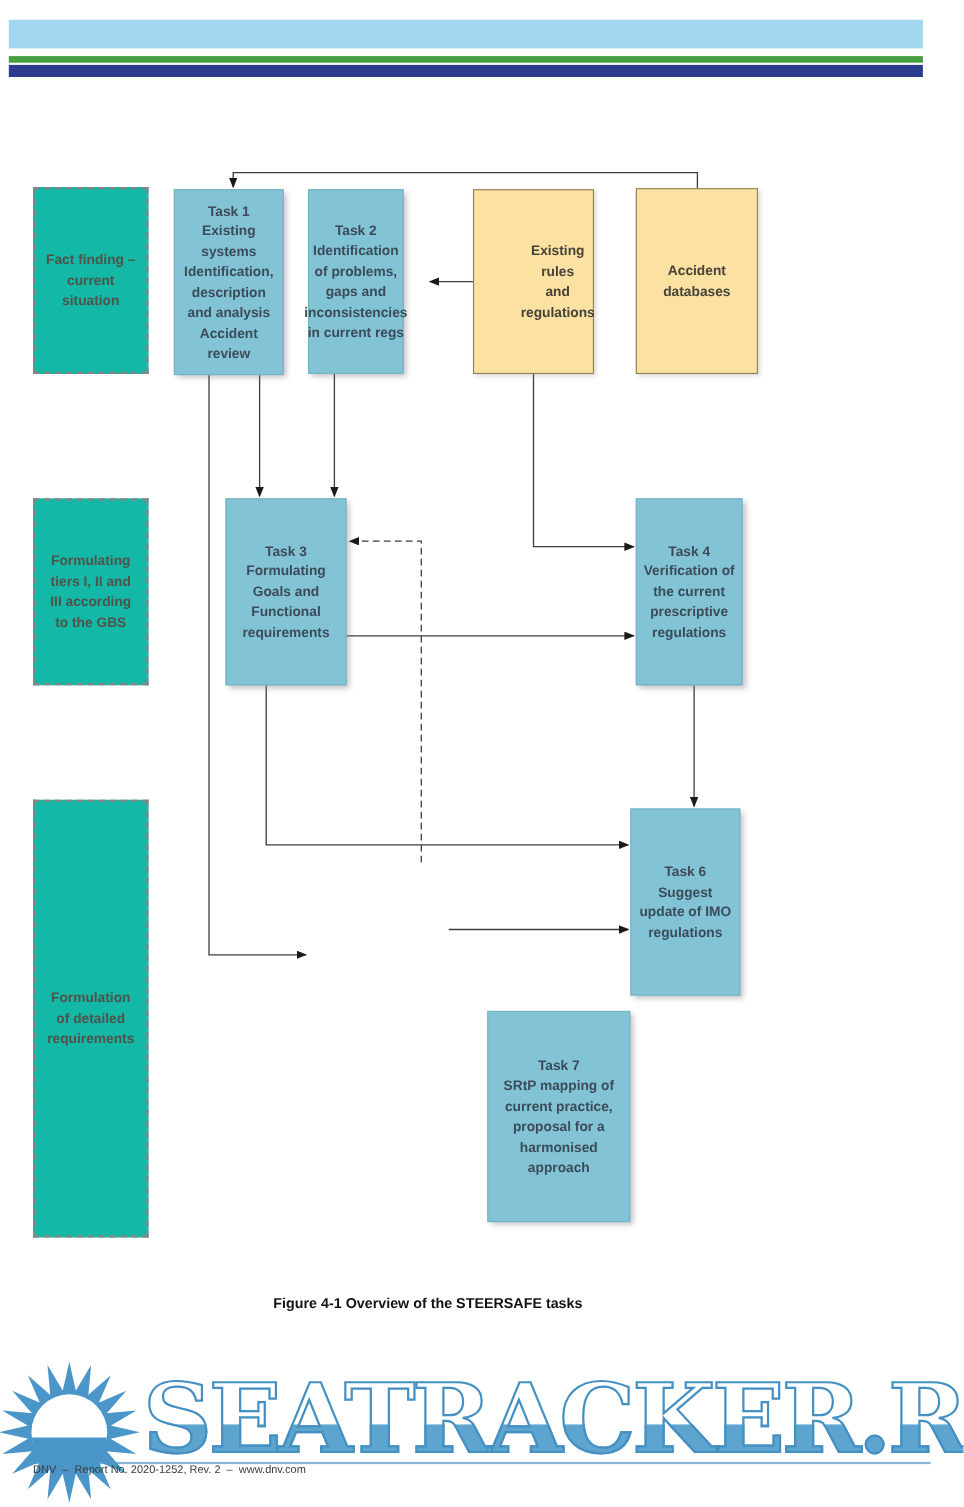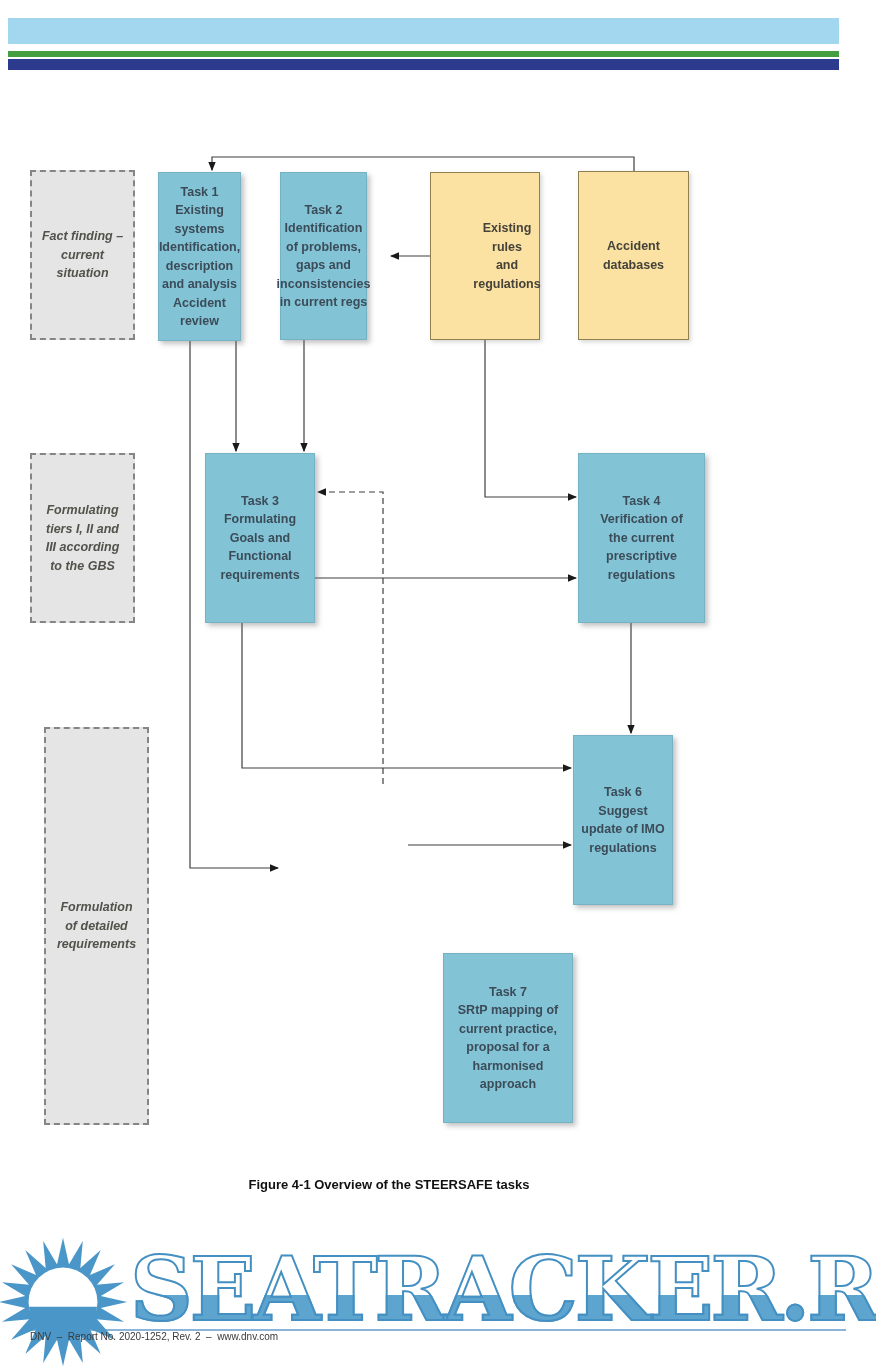--- a/index.html
+++ b/index.html
@@ -21,21 +21,21 @@
   }
   .task{
     background:#82c4d6;border:1px solid #74b2c4;color:#3c4b58;
     box-shadow:3px 3px 5px rgba(120,120,120,0.45);
   }
   .input{
     background:#fbe2a2;border:1px solid #8f8050;color:#45423a;
     box-shadow:2px 2px 4px rgba(140,140,140,0.35);
   }
   .phase{
-    background:#e5e5e5;border:2px dashed #858585;color:#51524a;font-style:italic;
+    background:#14b8a6;border:2px dashed #858585;color:#51524a;
   }
   .flow-svg{position:absolute;left:0;top:0;z-index:1;}
   .box{z-index:2;}
 
   
   .caption{
     position:absolute;left:0;top:1177px;width:778px;text-align:center;
     font-size:13px;font-weight:700;color:#111111;z-index:2;
   }
 
@@ -92,53 +92,53 @@
     </g>
   </svg>
 
   <div class="box phase" style="left:30px;top:170px;width:105px;height:170px;"><span>Fact finding –
 current
 situation</span></div>
   <div class="box phase" style="left:30px;top:453px;width:105px;height:170px;"><span>Formulating
 tiers I, II and
 III according
 to the GBS</span></div>
-  <div class="box phase" style="left:44px;top:727px;width:105px;height:398px;justify-content:center;"><span>Formulation
+  <div class="box phase" style="left:30px;top:727px;width:105px;height:398px;justify-content:center;"><span>Formulation
 of detailed
 requirements</span></div>
 
-  <div class="box task" style="left:158px;top:172px;width:83px;height:169px;"><span>Task 1
+  <div class="box task" style="left:158px;top:172px;width:100px;height:169px;"><span>Task 1
 Existing
 systems
 Identification,
 description
 and analysis
 Accident
 review</span></div>
   <div class="box task" style="left:280px;top:172px;width:87px;height:168px;"><span>Task 2
 Identification
 of problems,
 gaps and
 inconsistencies
 in current regs</span></div>
   <div class="box task" style="left:205px;top:453px;width:110px;height:170px;"><span>Task 3
 Formulating
 Goals and
 Functional
 requirements</span></div>
-  <div class="box task" style="left:578px;top:453px;width:127px;height:170px;"><span>Task 4
+  <div class="box task" style="left:578px;top:453px;width:97px;height:170px;"><span>Task 4
 Verification of
 the current
 prescriptive
 regulations</span></div>
   <div class="box task" style="left:573px;top:735px;width:100px;height:170px;"><span>Task 6
 Suggest
 update of IMO
 regulations</span></div>
-  <div class="box task" style="left:443px;top:953px;width:130px;height:170px;"><span>Task 7
+  <div class="box task" style="left:443px;top:919px;width:130px;height:192px;"><span>Task 7
 SRtP mapping of
 current practice,
 proposal for a
 harmonised
 approach</span></div>
 
   <div class="box input" style="left:430px;top:172px;width:110px;height:168px;padding-left:48px;"><span>Existing rules
 and
 regulations</span></div>
   <div class="box input" style="left:578px;top:171px;width:111px;height:169px;"><span>Accident

